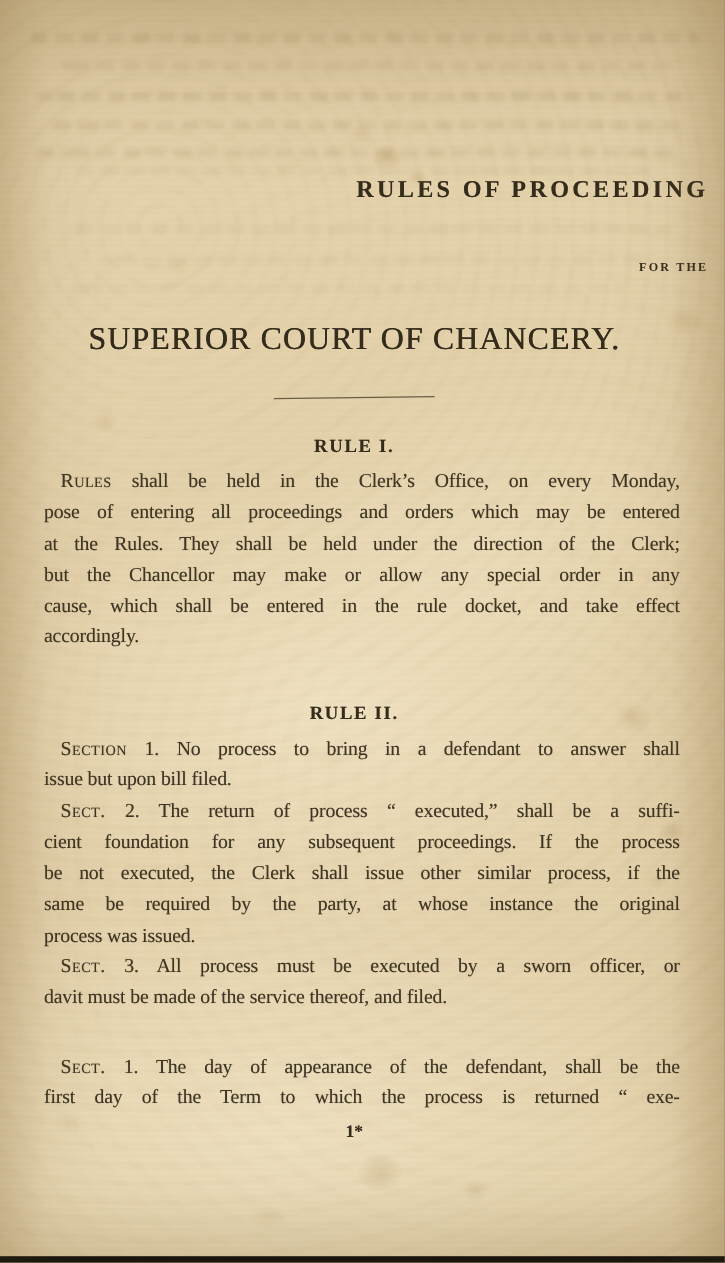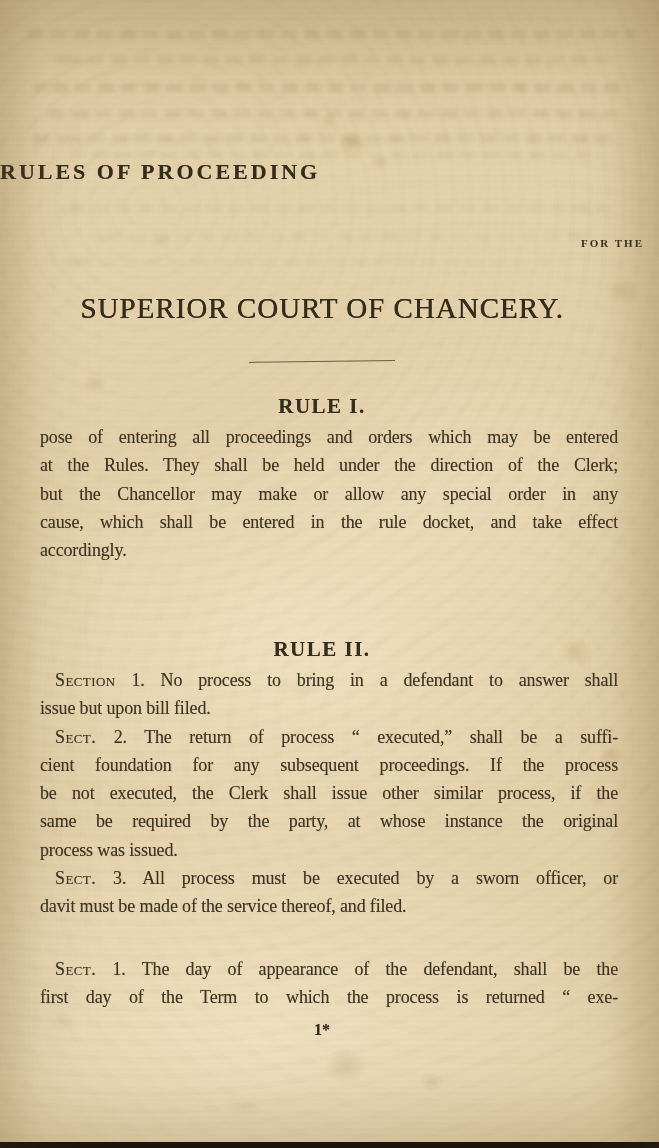--- a/index.html
+++ b/index.html
@@ -48,41 +48,41 @@
       radial-gradient(20px 16px at 62px 1022px, rgba(150,110,45,0.08), rgba(150,110,45,0) 70%),
       radial-gradient(40px 10px at 300px 688px, rgba(150,110,45,0.07), rgba(150,110,45,0) 70%),
       radial-gradient(16px 12px at 162px 242px, rgba(150,110,45,0.08), rgba(150,110,45,0) 70%),
       radial-gradient(24px 18px at 244px 1108px,rgba(150,110,45,0.08), rgba(150,110,45,0) 70%);
   }
   .ghost-row{position:absolute;pointer-events:none;filter:blur(2.2px);border-radius:4px;}
 
   header,.sig-wrap{position:absolute;left:0;width:644px;}
   h1,h2,h3{margin:0;font-weight:400;}
   .title{
-    position:absolute;top:159px;left:0;width:100%;text-align:left;
+    position:absolute;top:159px;left:0;width:100%;text-align:right;
     font-size:22px;font-weight:700;letter-spacing:3px;color:var(--ink-dark,#352d1c);
     text-shadow:0 0 .6px rgba(56,46,26,.55);
   }
   .forthe{
     position:absolute;top:237px;left:0;width:100%;text-align:right;
     font-size:11px;font-weight:700;letter-spacing:2px;color:var(--ink-dark,#352d1c);
   }
   .court{
     position:absolute;top:292px;left:0;width:100%;text-align:center;
     font-size:29px;font-weight:400;letter-spacing:1px;color:var(--ink-dark,#352d1c);
     text-shadow:.4px 0 0 currentColor;
   }
   .divider{
     position:absolute;top:361px;left:50%;width:146px;height:1px;
     margin-left:-73px;background:var(--divider,#6a5f45);
     transform:rotate(-0.7deg);
   }
   .rule-section{position:absolute;left:0;width:644px;}
   .rule-head{
-    font-size:21px;font-weight:700;letter-spacing:1.5px;text-align:center;
+    font-size:17px;font-weight:700;letter-spacing:1.5px;text-align:center;
     height:20px;line-height:20px;color:var(--ink-dark,#352d1c);
     text-shadow:0 0 .5px rgba(56,46,26,.5);
   }
   .rule-body{margin-left:40px;width:578px;font-size:18px;line-height:28.3px;}
   .line{
     letter-spacing:-0.15px;white-space:normal;
     text-shadow:0 0 .7px rgba(62,53,35,.45);
   }
   .line.just{text-align:justify;text-align-last:justify;}
   .line.last{text-align:left;}
@@ -116,20 +116,21 @@
     <h1 class="title">RULES OF PROCEEDING</h1>
     <div class="forthe">FOR THE</div>
     <h2 class="court">SUPERIOR COURT OF CHANCERY.</h2>
     <div class="divider"></div>
   </header>
 
   <main id="sections">
       <section class="rule-section" style="top: 396px;">
         <h3 class="rule-head">RULE I.</h3>
         <div class="rule-body" style="margin-top: 7px;">
+          <div class="line just indent"><span class="lead">Rules</span> shall be held in the Clerk’s Office, on every Monday,</div>
           <div class="line just">pose of entering all proceedings and orders which may be entered</div>
           <div class="line just">at the Rules. They shall be held under the direction of the Clerk;</div>
           <div class="line just">but the Chancellor may make or allow any special order in any</div>
           <div class="line just">cause, which shall be entered in the rule docket, and take effect</div>
           <div class="line last">accordingly.</div>
         </div>
       </section>
       <section class="rule-section" style="top: 639px;">
         <h3 class="rule-head">RULE II.</h3>
         <div class="rule-body" style="margin-top: 7px;">

